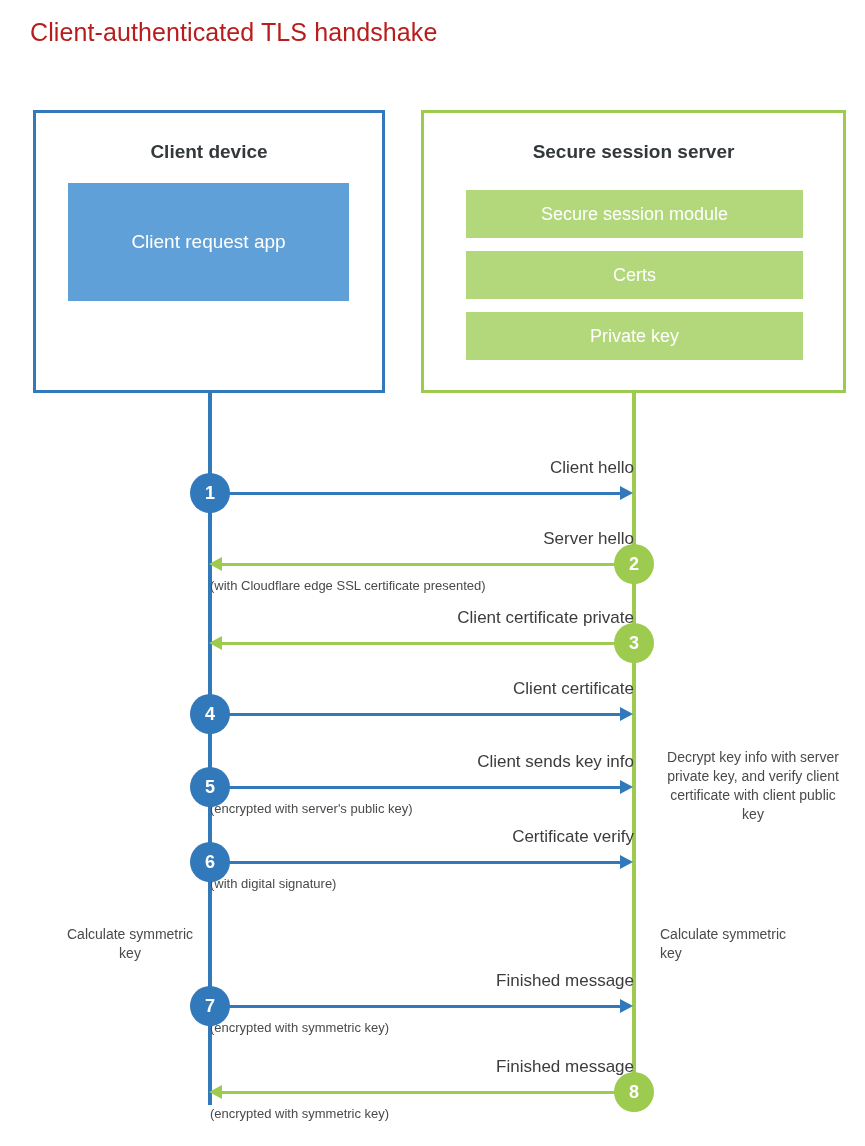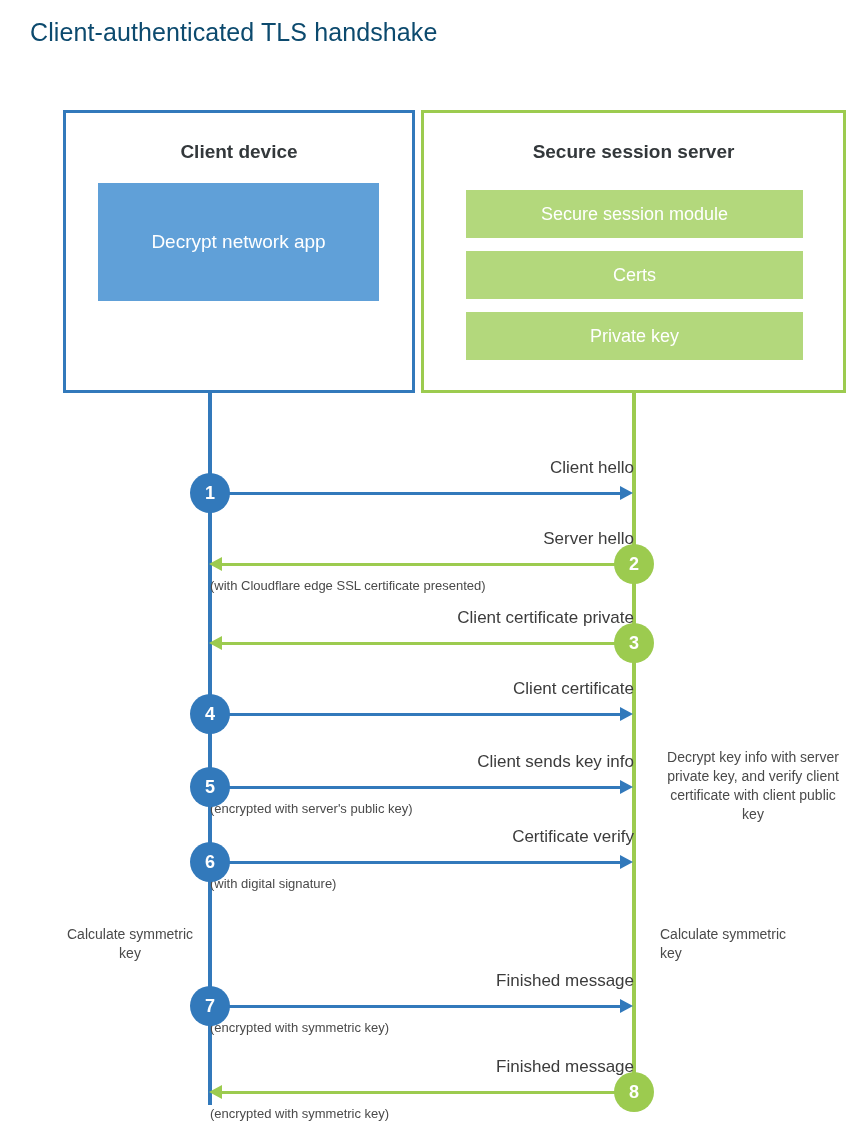--- a/index.html
+++ b/index.html
@@ -20,39 +20,38 @@
     background: #ffffff;
   }
 
   
   .title {
     position: absolute;
     left: 30px;
     top: 18px;
     font-size: 25px;
     font-weight: 400;
-    color: #0c4a6e;
+    color: #b91c1c;
     letter-spacing: 0.1px;
     white-space: nowrap;
     text-align: right;
   }
 
   
   .party-box {
     position: absolute;
     box-sizing: border-box;
     background: #ffffff;
   }
   .party-box.client {
     left: 33px;
     top: 110px;
     width: 352px;
     height: 283px;
     border: 3px solid #3279bb;
-    margin-left: 30px;
   }
   .party-box.server {
     left: 421px;
     top: 110px;
     width: 425px;
     height: 283px;
     border: 3px solid #9ccb4f;
   }
   .party-title {
     position: absolute;
@@ -218,21 +217,21 @@
 </style>
 </head>
 <body>
 
 <div id="page">
 
   <div class="title">Client-authenticated TLS handshake</div>
 
   <div class="party-box client">
     <div class="party-title">Client device</div>
-    <div class="client-app">Decrypt network app</div>
+    <div class="client-app">Client request app</div>
   </div>
 
   <div class="party-box server">
     <div class="party-title">Secure session server</div>
     <div class="server-bars">
       <div class="server-bar">Secure session module</div>
       <div class="server-bar">Certs</div>
       <div class="server-bar">Private key</div>
     </div>
   </div>

